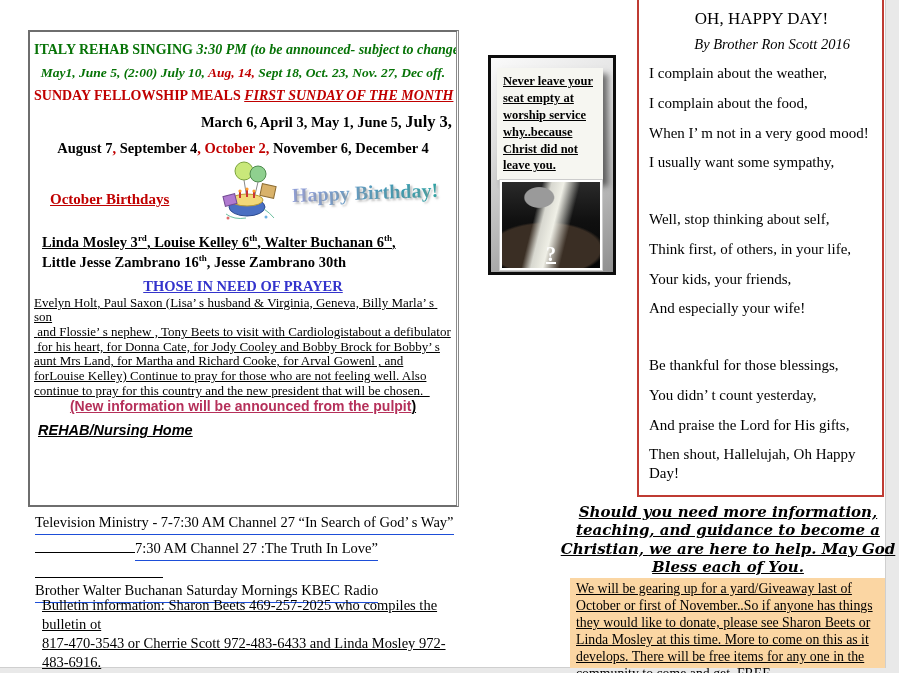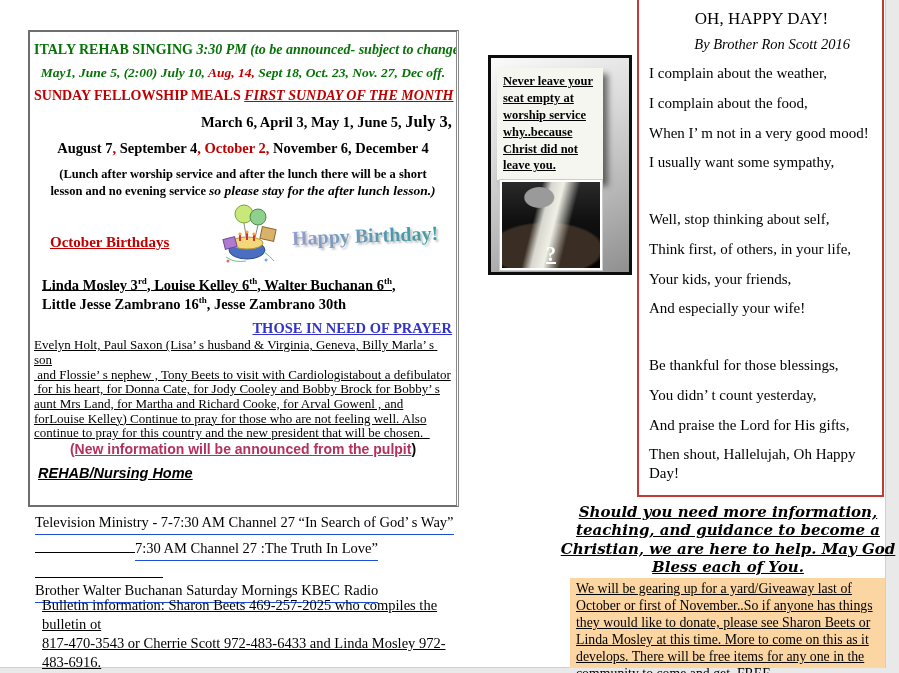--- a/index.html
+++ b/index.html
@@ -35,41 +35,41 @@
   .cake-art   { position:absolute; left:180px; top:0px; }
   .hb-text    { position:absolute; left:258px; top:22px; width:170px; font-size:20px; font-weight:bold;
                 transform:rotate(-2deg); color:#5c86c9;
                 background:linear-gradient(100deg,#8f9fd8 10%,#3d9ab3 60%,#2aa5a0 90%);
                 -webkit-background-clip:text; background-clip:text; -webkit-text-fill-color:transparent;
                 text-shadow:2px 2px 2px rgba(150,150,150,0.55); }
   .bday-names { font-size:14.5px; font-weight:bold; margin-left:8px; margin-top:2px; }
   .bday-names sup { font-size:9px; }
   .missed     { font-size:13px; font-weight:bold; font-style:italic; text-decoration:underline; margin-top:8px; }
 
-  .prayer-head { font-size:14.5px; font-weight:bold; color:#3333cc; text-decoration:underline; margin-top:7px;text-align:right; }
+  .prayer-head { font-size:14.5px; font-weight:bold; color:#3333cc; text-decoration:underline; margin-top:7px; }
   .prayer-par  { margin-top:1px; font-size:13px; line-height:1.13; }
   .prayer-par div { text-decoration:underline; white-space:pre-wrap; }
 
   .pulpit { font-family:"Liberation Sans", sans-serif; font-size:14px; font-weight:bold;
             margin-top:0; }
   .rehab-head { font-family:"Liberation Sans", sans-serif; font-size:14.5px; font-weight:bold;
                 font-style:italic; text-decoration:underline; margin-top:8px; margin-left:4px; }
 
   
   .tv-block { position:absolute; left:35px; top:514px; width:420px; font-size:14.5px; }
   .tv-line { margin-top:0px; height:22px; }
   .tv-line .seg { display:inline-block; border-bottom:1px solid #1d4ed8; padding-bottom:3px; }
   .tv-tab2 { display:inline-block; width:100px; border-bottom:1px solid #000; height:17px; }
   .tv-tab3 { display:inline-block; width:128px; border-bottom:1px solid #000; height:17px; }
 
   .bulletin-block { position:absolute; left:42px; top:596px; width:420px; font-size:14.5px; }
   .bulletin-block div { text-decoration:underline; line-height:1.3; }
 
   
-  .pic-box { position:absolute; left:488px; top:55px; width:144px; height:220px;
+  .pic-box { position:absolute; left:488px; top:55px; width:128px; height:220px;
              border:3px solid #0d0d0d;
              background:linear-gradient(155deg,#fbfbfb 0%,#dcdcdc 35%,#b5b5b5 70%,#8f8f8f 100%); }
   .note-card { position:absolute; left:6px; top:10px; width:106px; background:#f6f6f1;
                box-shadow:5px 6px 6px rgba(30,30,30,0.6); padding:5px 4px 6px 6px;
                font-size:12.5px; font-weight:600; line-height:1.35; }
   .note-card div { text-decoration:underline; }
   .photo { position:absolute; left:9px; top:122px; width:102px; height:90px;
            border:2px solid #ffffff; outline:1px solid #cccccc; background:
              radial-gradient(ellipse 26px 18px at 38% 18%, #9a9a9a 0 55%, rgba(0,0,0,0) 60%),
              linear-gradient(104deg, rgba(0,0,0,0) 34%, #d8d8d0 42%, #efefe6 52%, rgba(0,0,0,0) 66%),
@@ -105,21 +105,20 @@
     <div class="singing-line c nw"><span class="green">ITALY REHAB SINGING </span><span class="green i">3:30 PM (to be announced- subject to change)</span></div>
 
     <div class="dates-line c nw"><span class="green">May1, June 5, (2:00) July 10, </span><span class="red">Aug, 14,</span><span class="green"> Sept 18, Oct. 23, Nov. 27, Dec off.</span></div>
 
     <div class="meals-line c nw"><span class="red">SUNDAY FELLOWSHIP MEALS  </span><span class="red i u">FIRST SUNDAY OF THE MONTH</span></div>
 
     <div class="meals-row1 c nw"><span>March 6, April 3, May 1, June 5, </span><span class="jul">July 3,</span></div>
 
     <div class="meals-row2 c nw"><span>August 7</span><span class="red">,</span><span> September 4</span><span class="red">,</span><span class="red"> October 2,</span><span> November 6, December 4</span></div>
 
-    <div class="lunch-note c"><span>(Lunch after worship service and after the lunch there will be a short lesson and no evening service </span><span class="tail">so please stay for the after lunch lesson.)</span></div>
 
     <div class="bday-strip">
       <span class="bday-head"> October Birthdays</span>
       <svg class="cake-art" width="70" height="70" viewBox="0 0 70 70">
         <circle cx="30" cy="12" r="9" fill="#c9e87a" stroke="#7aa33a"></circle>
         <circle cx="44" cy="15" r="8" fill="#8fd08f" stroke="#4e8a4e"></circle>
         <path d="M30 21 L33 40 M44 23 L40 40" stroke="#888" fill="none"></path>
         <rect x="47" y="26" width="14" height="12" fill="#d9b26a" stroke="#8a6a30" transform="rotate(12 54 32)"></rect>
         <ellipse cx="33" cy="48" rx="18" ry="9" fill="#4a6fc2" stroke="#2c4a8e"></ellipse>
         <ellipse cx="33" cy="41" rx="16" ry="6" fill="#f2d879" stroke="#b99a32"></ellipse>

